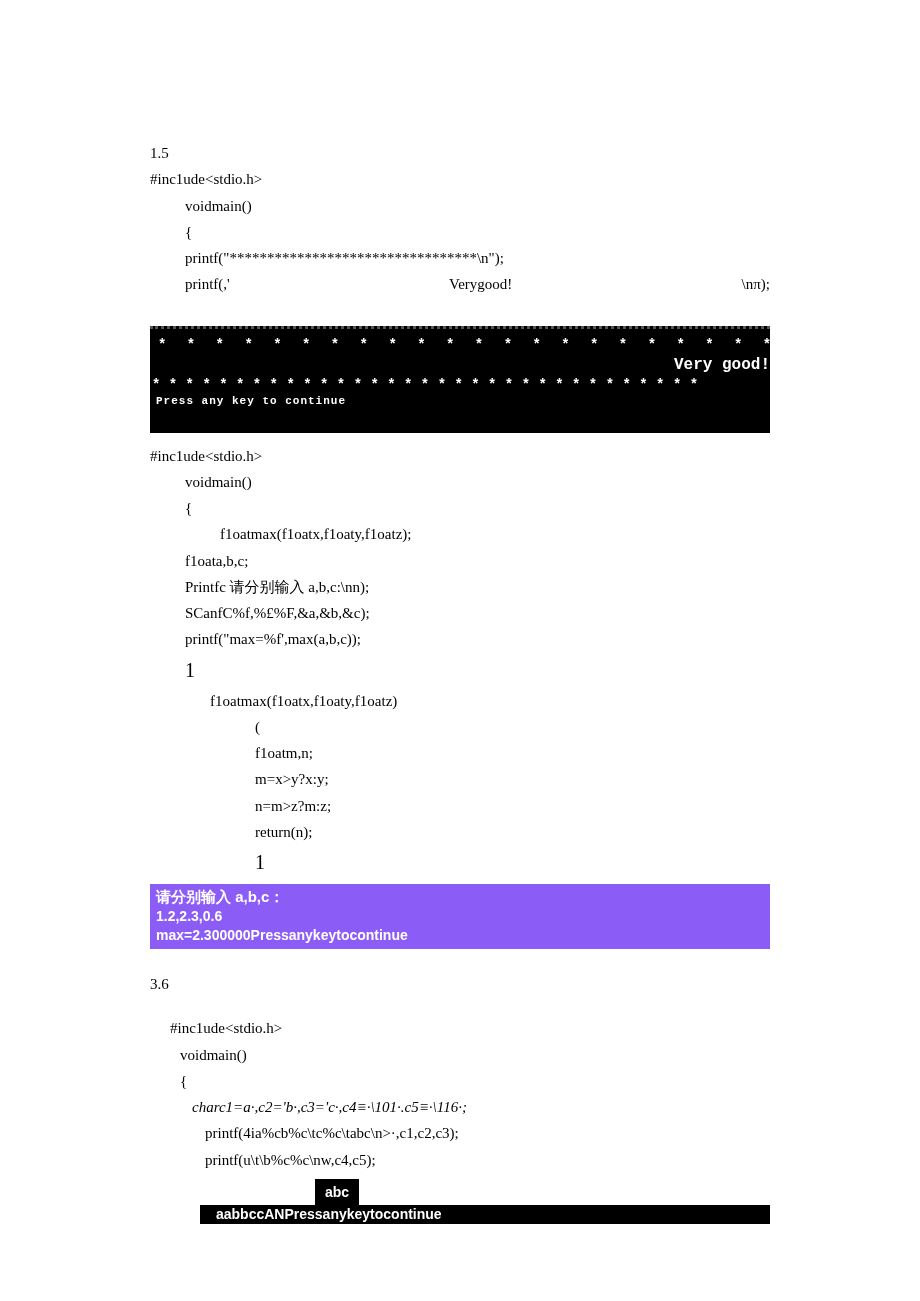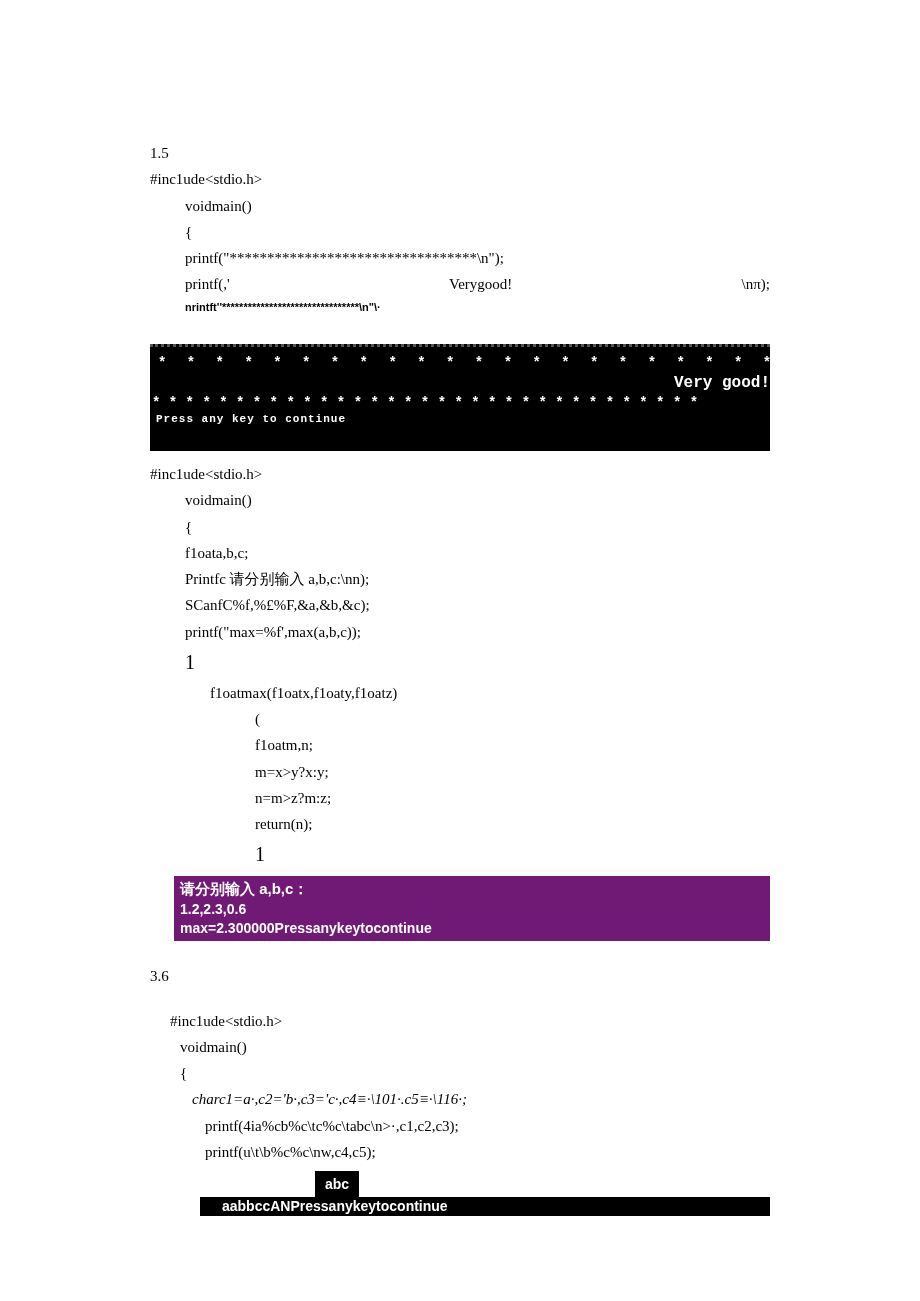--- a/index.html
+++ b/index.html
@@ -66,29 +66,28 @@
     padding: 3px 0;
   }
   .press-line {
     font-family: "Courier New", monospace;
     font-weight: bold;
     font-size: 11px;
     padding: 2px 6px 0 6px;
     letter-spacing: 1px;
   }
   .console2 {
-    background: #701a75;
+    background: #8b5cf6;
     color: #fff;
     font-family: Arial, sans-serif;
     font-weight: bold;
     font-size: 14px;
     line-height: 1.35;
     padding: 3px 6px 4px 6px;
     margin-top: 4px;
-    margin-left: 24px;
   }
   .console2 .row1 { font-size: 15px; }
   .console3-wrap {
     margin-left: 50px;
     margin-top: 6px;
   }
   .console3-abc {
     display: inline-block;
     background: #000;
     color: #fff;
@@ -97,55 +96,55 @@
     font-size: 14px;
     padding: 5px 10px;
     margin-left: 115px;
   }
   .console3-line {
     background: #000;
     color: #fff;
     font-family: Arial, sans-serif;
     font-weight: bold;
     font-size: 14px;
-    padding: 1px 6px 2px 22px;
+    padding: 1px 6px 2px 16px;
   }
   .gap-top { margin-top: 10px; }
   .gap-top2 { margin-top: 22px; }
 </style>
 </head>
 <body>
 
 <div class="page">
 
   <div class="code-block">
     <div>1.5</div>
     <div>#inc1ude&lt;stdio.h&gt;</div>
     <div class="indent1">voidmain()</div>
     <div class="indent1">{</div>
     <div class="indent1">printf("*********************************\n");</div>
     <div class="indent1 lineflex">
       <span class="left">printf(,'</span>
       <span class="mid">Verygood!</span>
       <span class="right">\nπ);</span>
     </div>
-    <div class="indent1 smallbold">nrintft''********************************\n"\·</div>
   </div>
 
   <div class="console1">
     <div class="stars-row">* * * * * * * * * * * * * * * * * * * * * * * * * * * * * * * * *</div>
     <div class="vg-line">Very good!</div>
     <div class="stars-row2">* * * * * * * * * * * * * * * * * * * * * * * * * * * * * * * * *</div>
     <div class="press-line">Press any key to continue</div>
   </div>
 
   <div class="code-block gap-top">
     <div>#inc1ude&lt;stdio.h&gt;</div>
     <div class="indent1">voidmain()</div>
     <div class="indent1">{</div>
+    <div class="indent2">f1oatmax(f1oatx,f1oaty,f1oatz);</div>
     <div class="indent1">f1oata,b,c;</div>
     <div class="indent1">Printfc 请分别输入 a,b,c:\nn);</div>
     <div class="indent1">SCanfC%f,%£%F,&amp;a,&amp;b,&amp;c);</div>
     <div class="indent1">printf("max=%f',max(a,b,c));</div>
     <div class="indent1" style="font-size:20px;">1</div>
     <div class="indent4">f1oatmax(f1oatx,f1oaty,f1oatz)</div>
     <div class="indent3">(</div>
     <div class="indent3">f1oatm,n;</div>
     <div class="indent3">m=x&gt;y?x:y;</div>
     <div class="indent3">n=m&gt;z?m:z;</div>

